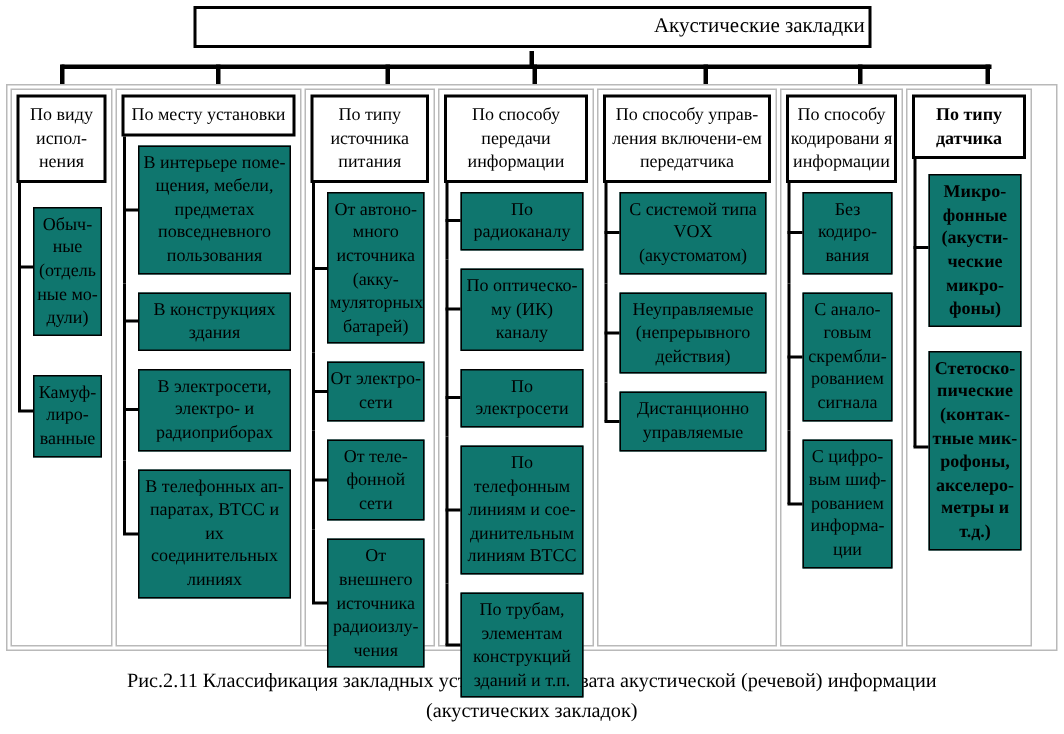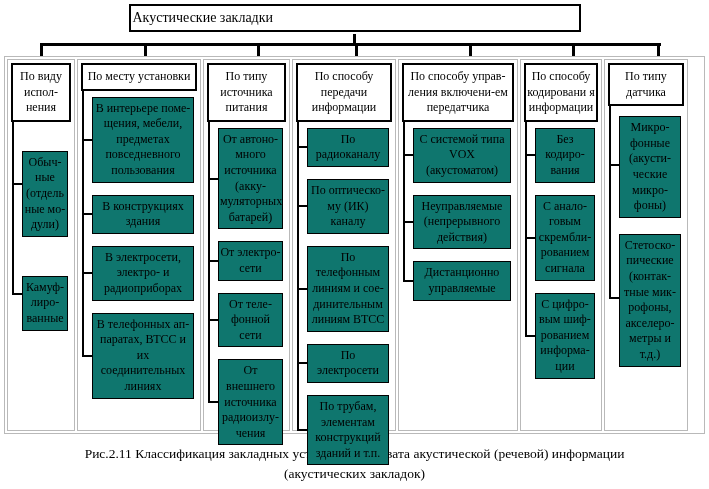--- a/index.html
+++ b/index.html
@@ -7,21 +7,21 @@
     width:709px;height:489px;overflow:hidden;
     font-family:"Liberation Serif","DejaVu Serif",serif;
     color:#000;
     -webkit-font-smoothing:antialiased;
   }
   .diagram{width:701px;margin:4px auto 0 auto;position:relative;}
 
   
   .rootbox{
     width:452px;margin:2px auto;border:2px solid #000;
-    text-align:left;font-size:14px;padding:4px 2px;
+    text-align:right;font-size:14px;padding:4px 2px;
     box-sizing:border-box;
   }
 
   
   .connector{position:relative;height:22px;}
   .connector .drop{position:absolute;top:0;left:349px;width:3px;height:10px;background:#000;}
   .connector .hline{position:absolute;top:9px;left:37px;width:620px;height:3px;background:#000;}
   .connector .stub{position:absolute;top:9px;width:3px;height:13px;background:#000;}
   .stub.s1{left:36px}.stub.s2{left:140px}.stub.s3{left:253px}
   .stub.s4{left:351px}.stub.s5{left:465px}.stub.s6{left:568px}.stub.s7{left:653px}
@@ -29,39 +29,39 @@
   
   .cols{
     display:flex;align-items:stretch;
     border:1px solid #b9b9b9;padding:2px;height:372px;
     box-sizing:content-box;
   }
   .col{
     border:1px solid #b9b9b9;background:#fff;
     box-sizing:border-box;flex:0 0 auto;margin-right:2px;
   }
-  .col:last-child{margin-right:0;}
+  .col:last-child{margin-right:0;font-weight:bold;}
   .col.c1{width:68px}.col.c2{width:124px}.col.c3{width:87px}
   .col.c4{width:104px}.col.c5{width:120px}.col.c6{width:82px}.col.c7{width:84px}
 
   .head{
     border:2px solid #000;margin:3px 3px 0 3px;padding:4px 1px;
     text-align:center;font-size:12px;line-height:1.3;
   }
 
   .kids{padding:0 4px 0 0;}
   .kid{position:relative;padding:6px 2px 6px 14px;}
   .kid::before{content:"";position:absolute;left:4px;top:0;bottom:0;width:2px;background:#000;}
   .kid:last-child::before{bottom:auto;height:50%;}
   .kid::after{content:"";position:absolute;left:4px;top:50%;margin-top:-1px;width:10px;height:2px;background:#000;}
   .kbox{
     border:1px solid #000;padding:3px 1px;text-align:center;
     font-size:12px;line-height:1.3;background:#0f766e;
   }
-  .col.c1 .kid{padding-top:29px;padding-bottom:10px;}
+  .col.c1 .kid{padding-top:16px;padding-bottom:10px;}
   .col.c7 .kid{padding-top:10px;}
 
   
   .caption{margin-top:10px;text-align:center;font-size:13.5px;line-height:1.45;}
 </style>
 </head>
 <body>
 
 <div class="diagram">
 
@@ -132,24 +132,24 @@
     <div class="col c4">
       <div class="head">По способу передачи информации</div>
       <div class="kids">
         <div class="kid">
           <div class="kbox">По радиоканалу</div>
         </div>
         <div class="kid">
           <div class="kbox">По оптическо-му (ИК) каналу</div>
         </div>
         <div class="kid">
+          <div class="kbox">По электросети</div>
+        </div>
+        <div class="kid">
           <div class="kbox">По телефонным линиям и сое-динительным линиям ВТСС</div>
-        </div>
-        <div class="kid">
-          <div class="kbox">По электросети</div>
         </div>
         <div class="kid">
           <div class="kbox">По трубам, элементам конструкций зданий и т.п.</div>
         </div>
       </div>
     </div>
 
     <div class="col c5">
       <div class="head">По способу управ-ления включени-ем передатчика</div>
       <div class="kids">

